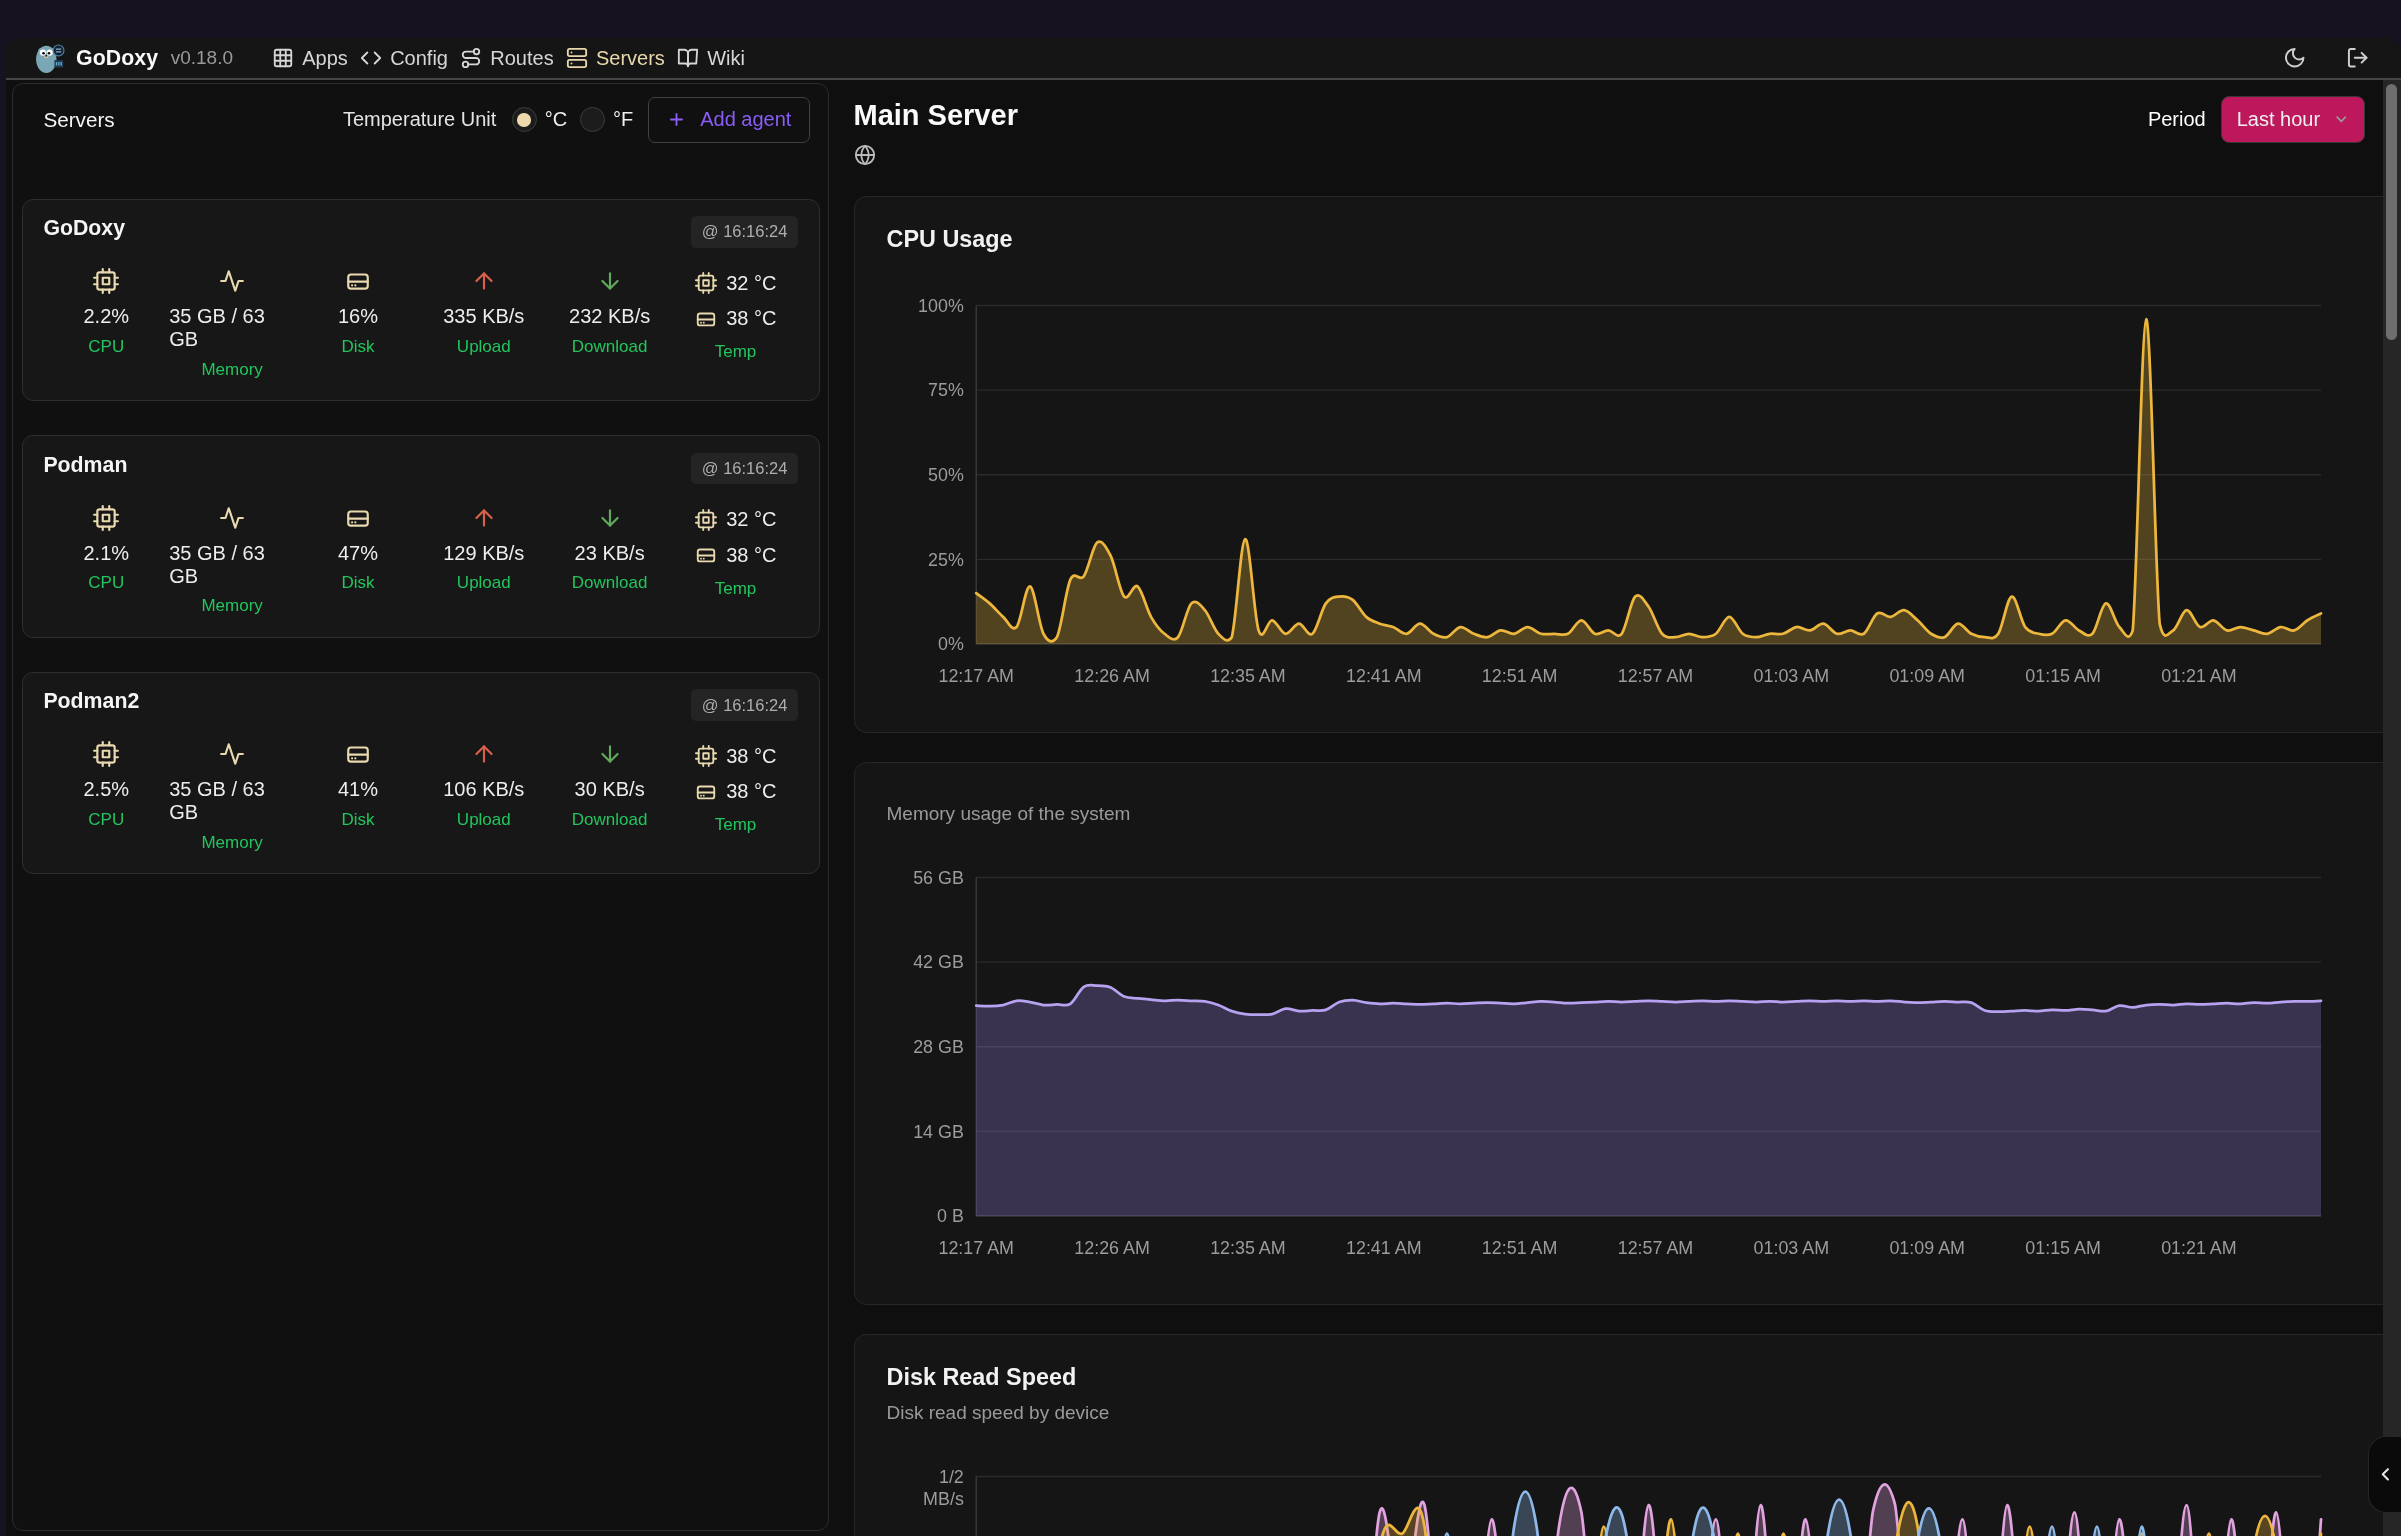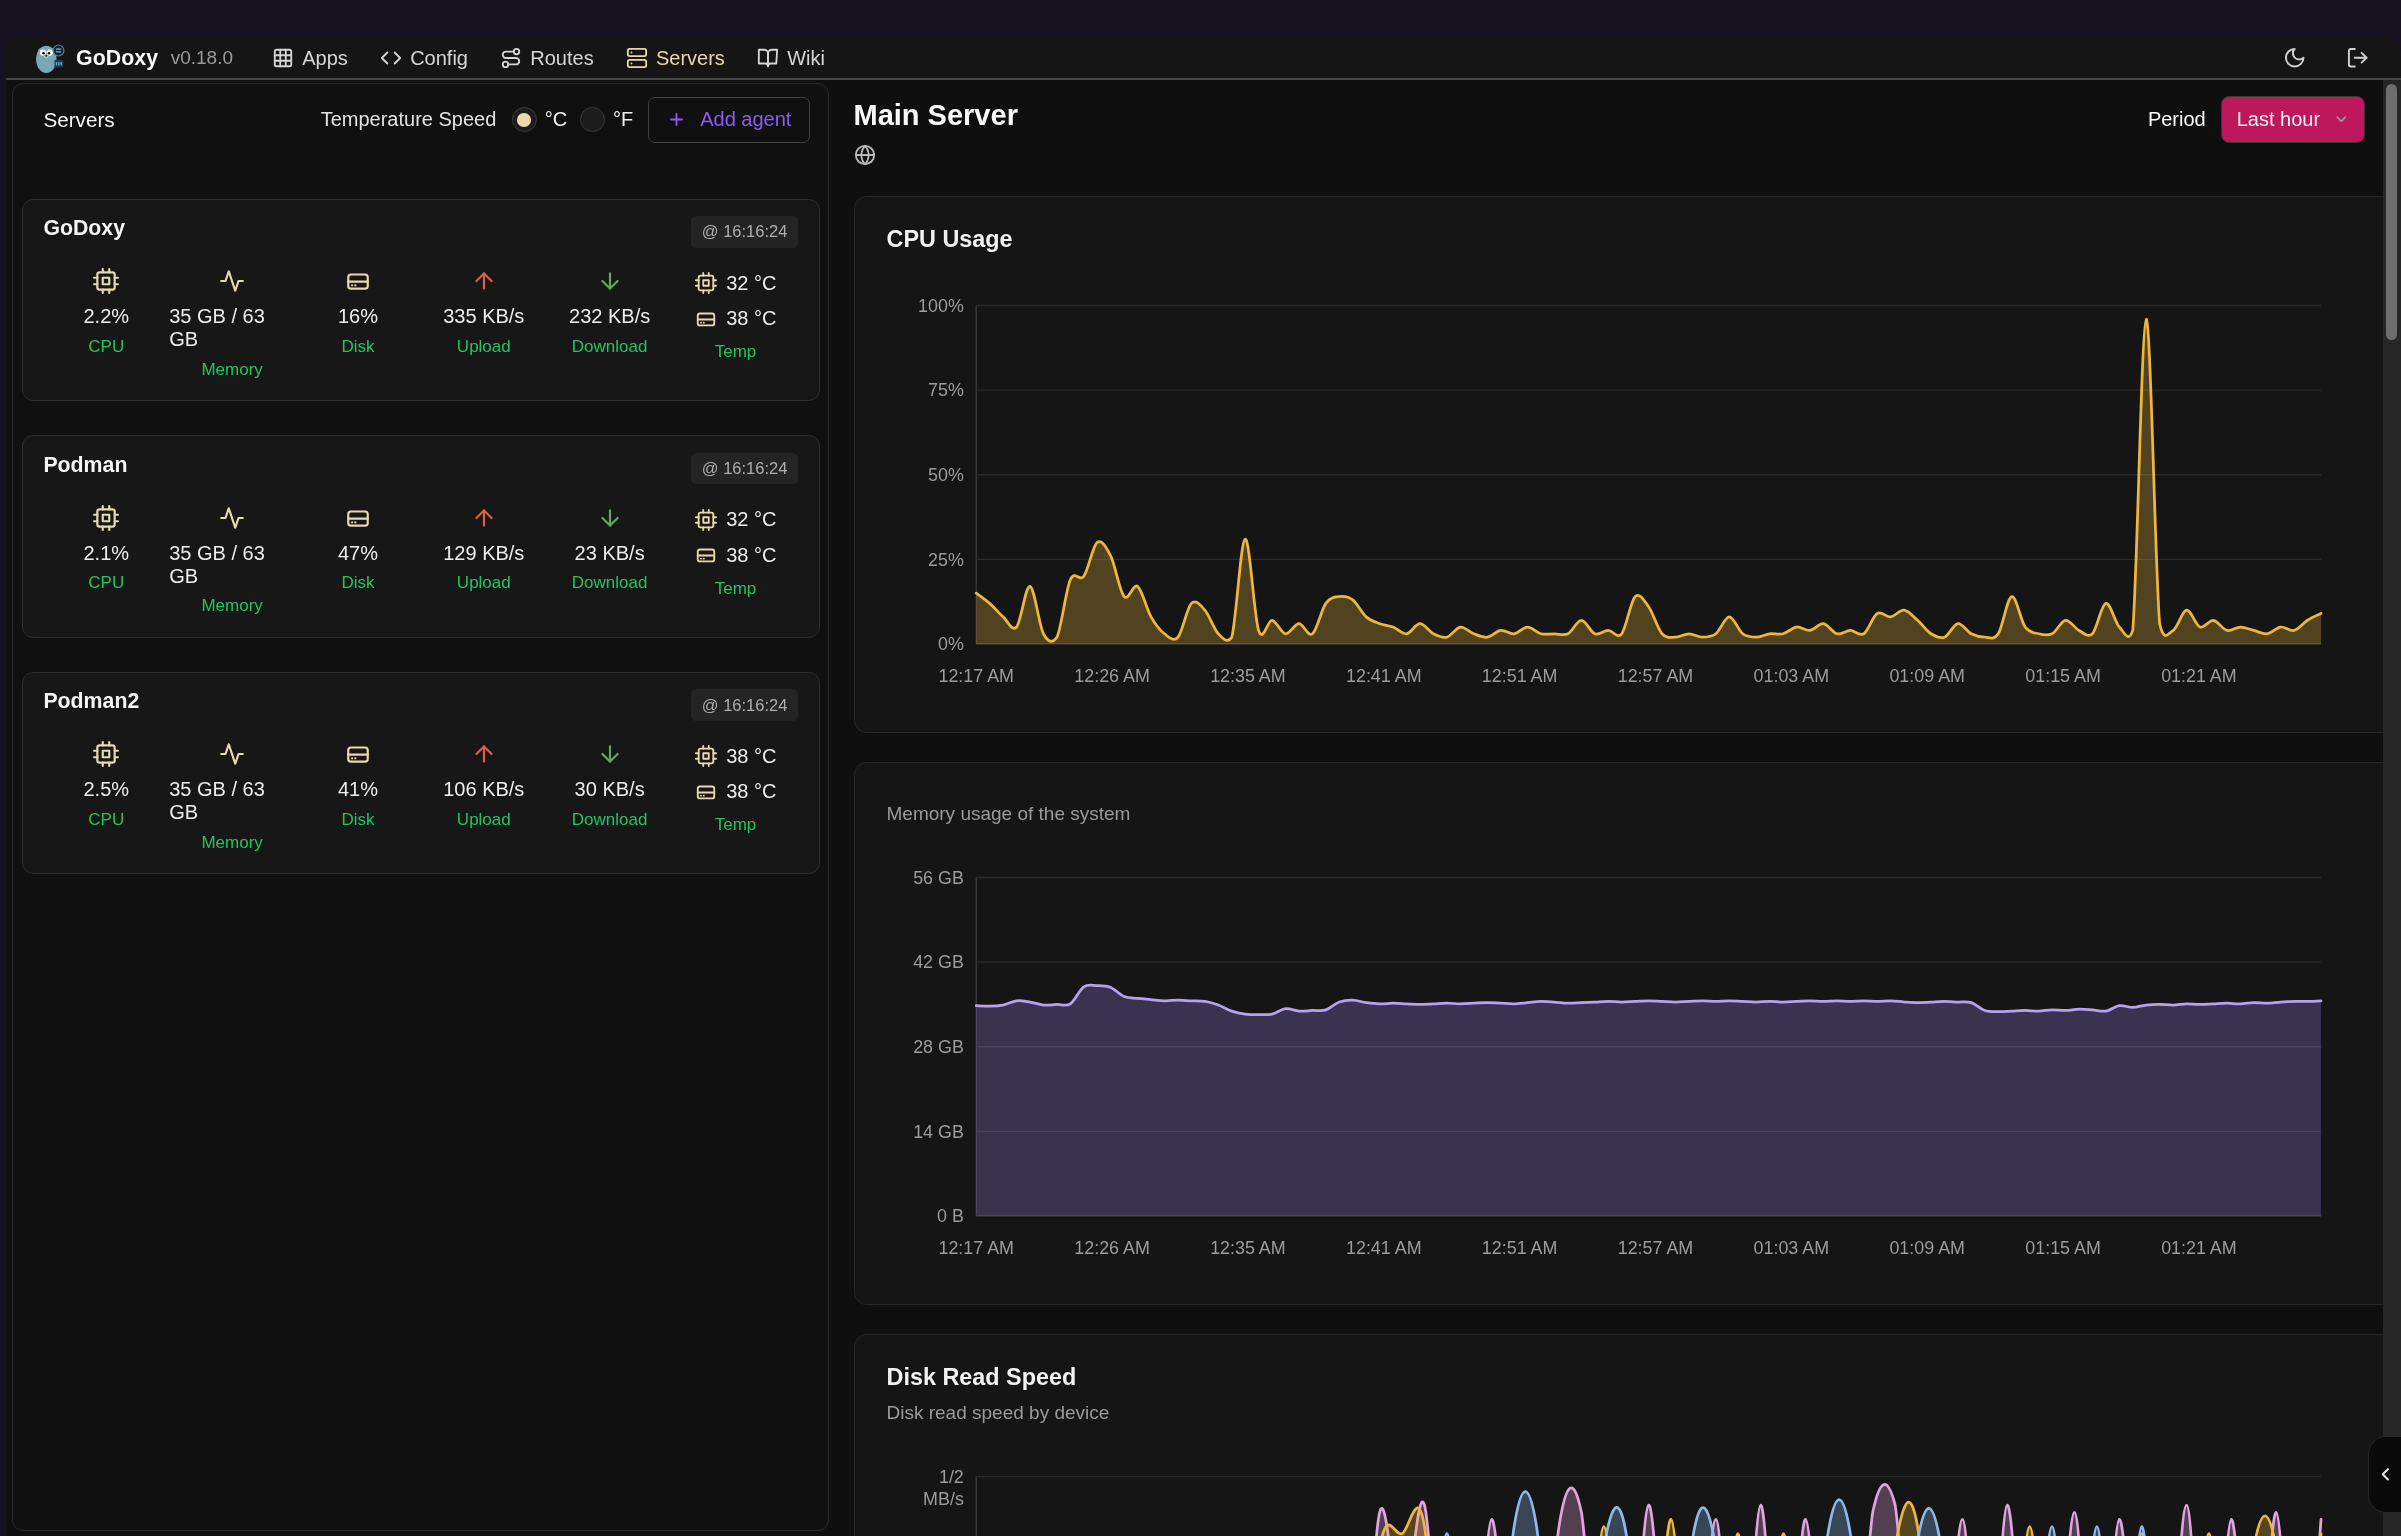--- a/index.html
+++ b/index.html
@@ -7,21 +7,21 @@
   body { background:#16121f; font-family:"Liberation Sans","DejaVu Sans",sans-serif; color:#e8e8e8; }
 
   .window { position:absolute; left:5.5px; top:38px; right:0; bottom:0;
             background:#0f0f0f; border-radius:15px 15px 0 0; overflow:hidden; }
 
   
   .navbar { height:40px; display:flex; align-items:center; padding:0 32px 0 27.5px; background:#151515; }
   .brand { display:flex; align-items:center; gap:11px; }
   .brand-name { font-size:21.3px; font-weight:700; color:#fafafa; letter-spacing:0.1px; }
   .brand-ver { font-size:19px; color:#9a9a9a; margin-left:1.4px; }
-  .nav-items { display:flex; align-items:center; gap:32px; margin-left:39px; }
+  .nav-items { display:flex; align-items:center; gap:12px; margin-left:39px; }
   .nav-item { display:flex; align-items:center; gap:8.3px; font-size:20px; color:#d6d6d6; cursor:pointer; text-decoration:none; }
   .nav-item .ic { width:22px; height:22px; }
   .nav-item.active { color:#e9d8ad; }
   .nav-actions { margin-left:auto; display:flex; align-items:center; gap:39px; }
   .nav-actions .ic { width:23.4px; height:23.4px; color:#d0d0d0; cursor:pointer; }
   .nav-divider { height:2.1px; background:#454545; }
 
   .ic { display:inline-block; flex:none; }
   .ic svg { width:100%; height:100%; display:block; }
 
@@ -244,21 +244,21 @@
     </div>
   </header>
   <div class="nav-divider"></div>
 
   <div class="content">
 
     <aside class="sidebar">
       <div class="sidebar-head">
         <span class="sidebar-title">Servers</span>
         <div class="temp-control">
-          <span class="temp-label">Temperature Speed</span>
+          <span class="temp-label">Temperature Unit</span>
           <span class="radio-opt">
             <span class="radio checked"></span>
             <span class="radio-text">°C</span>
           </span>
           <span class="radio-opt">
             <span class="radio"></span>
             <span class="radio-text">°F</span>
           </span>
         </div>
         <button class="add-agent">

